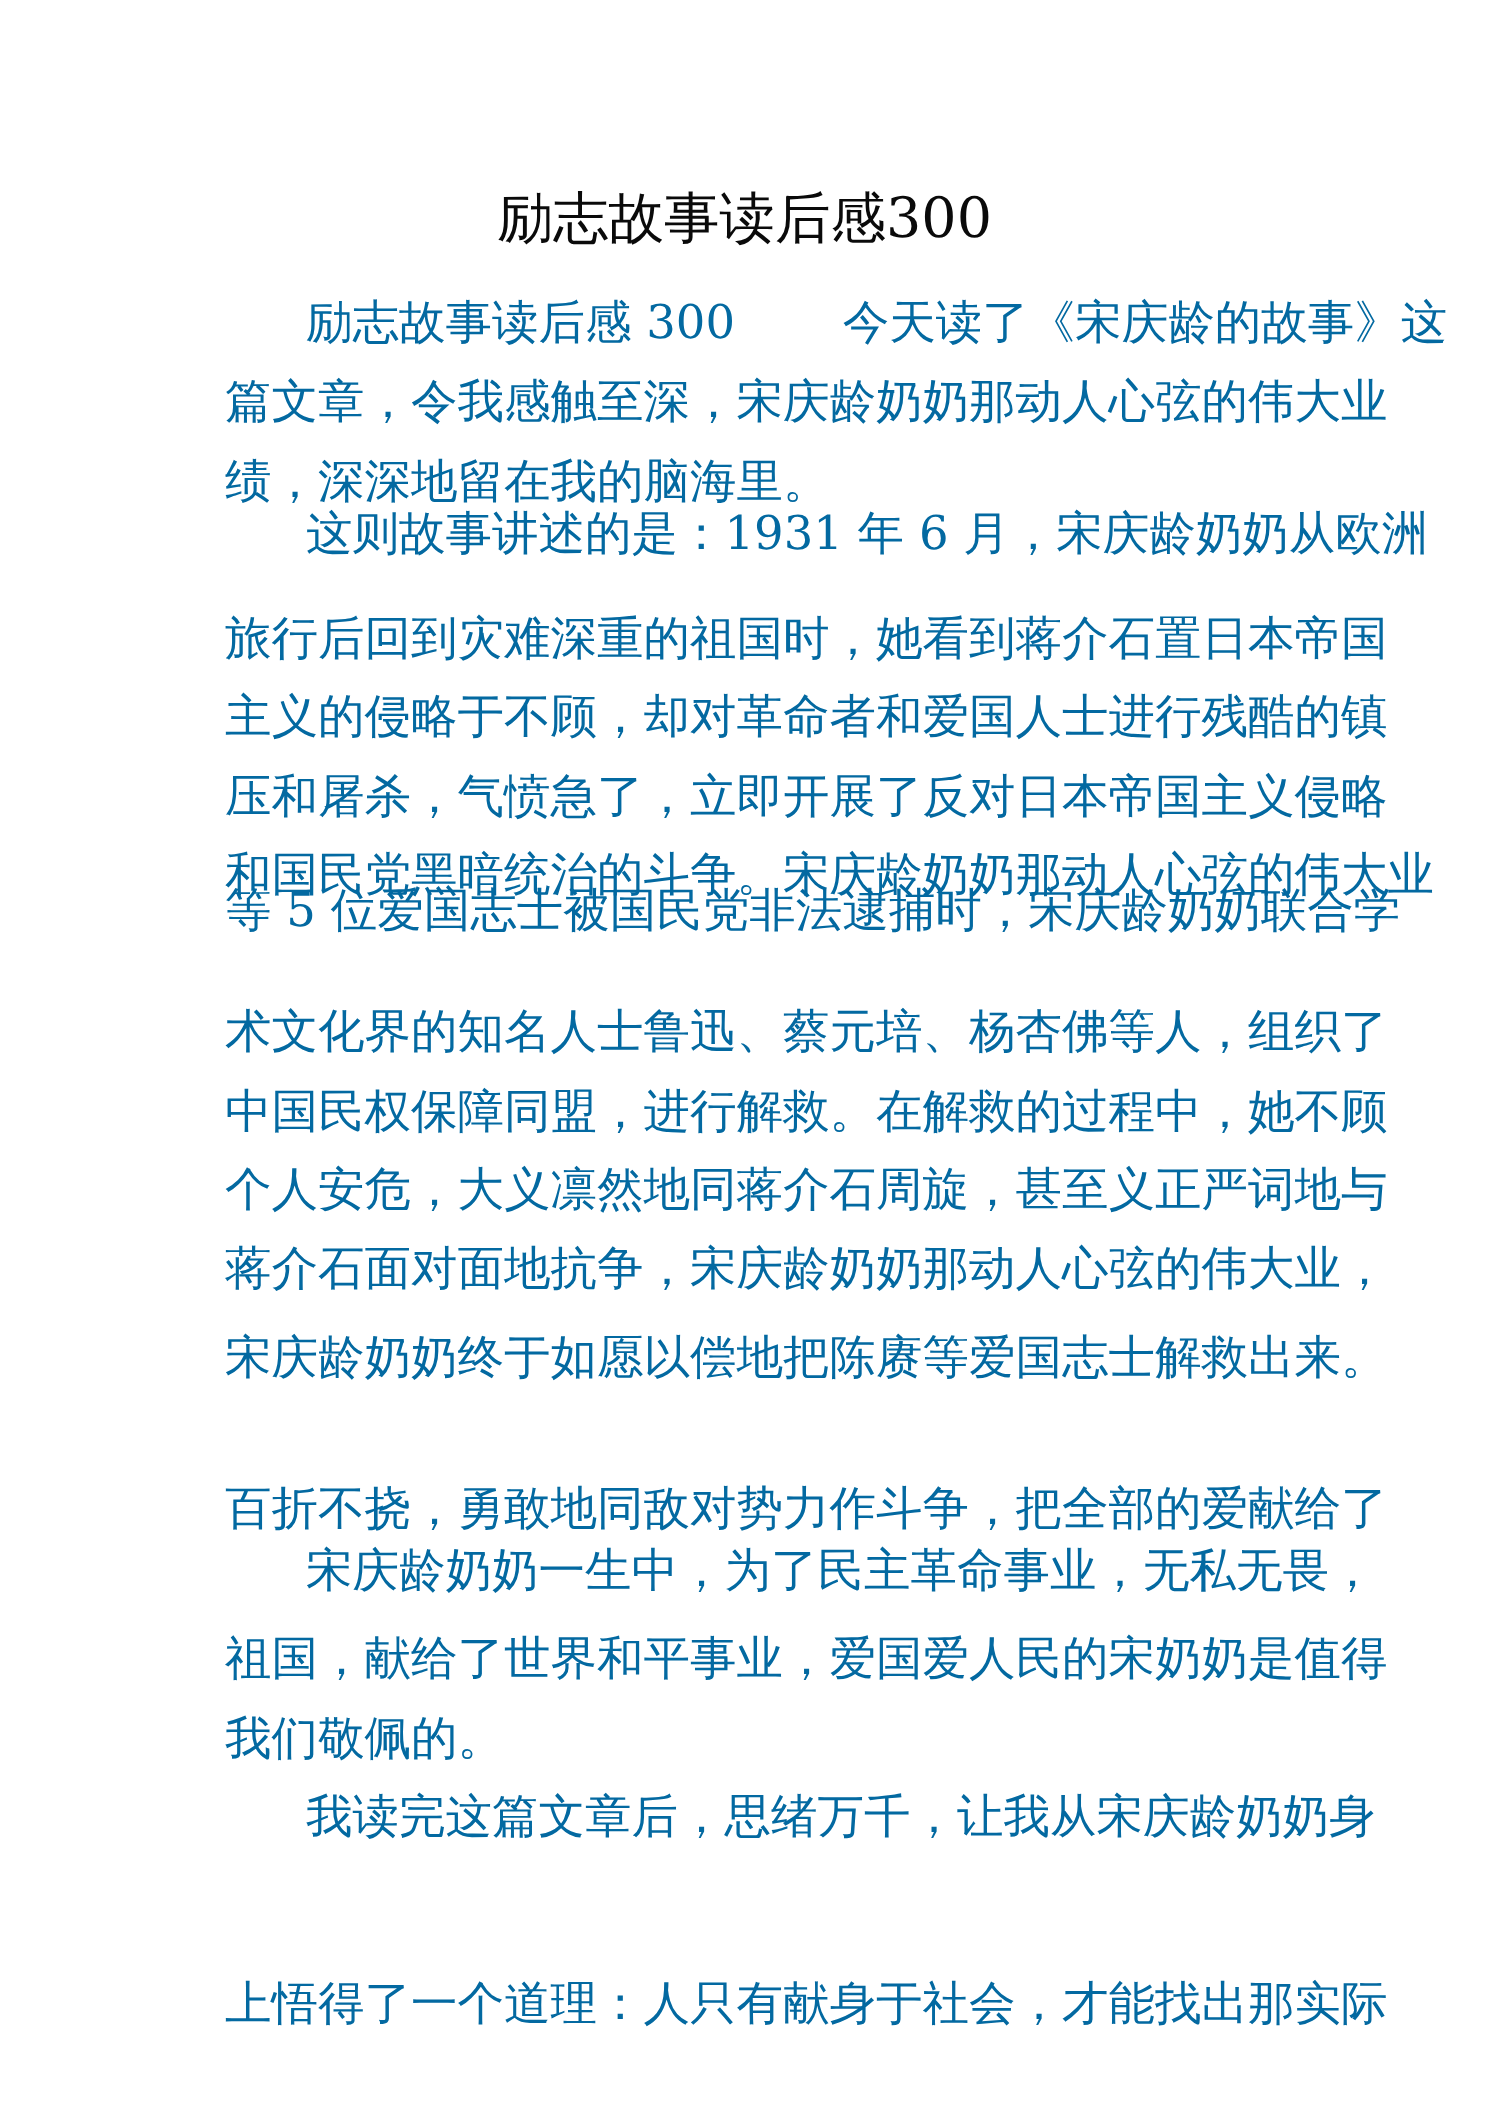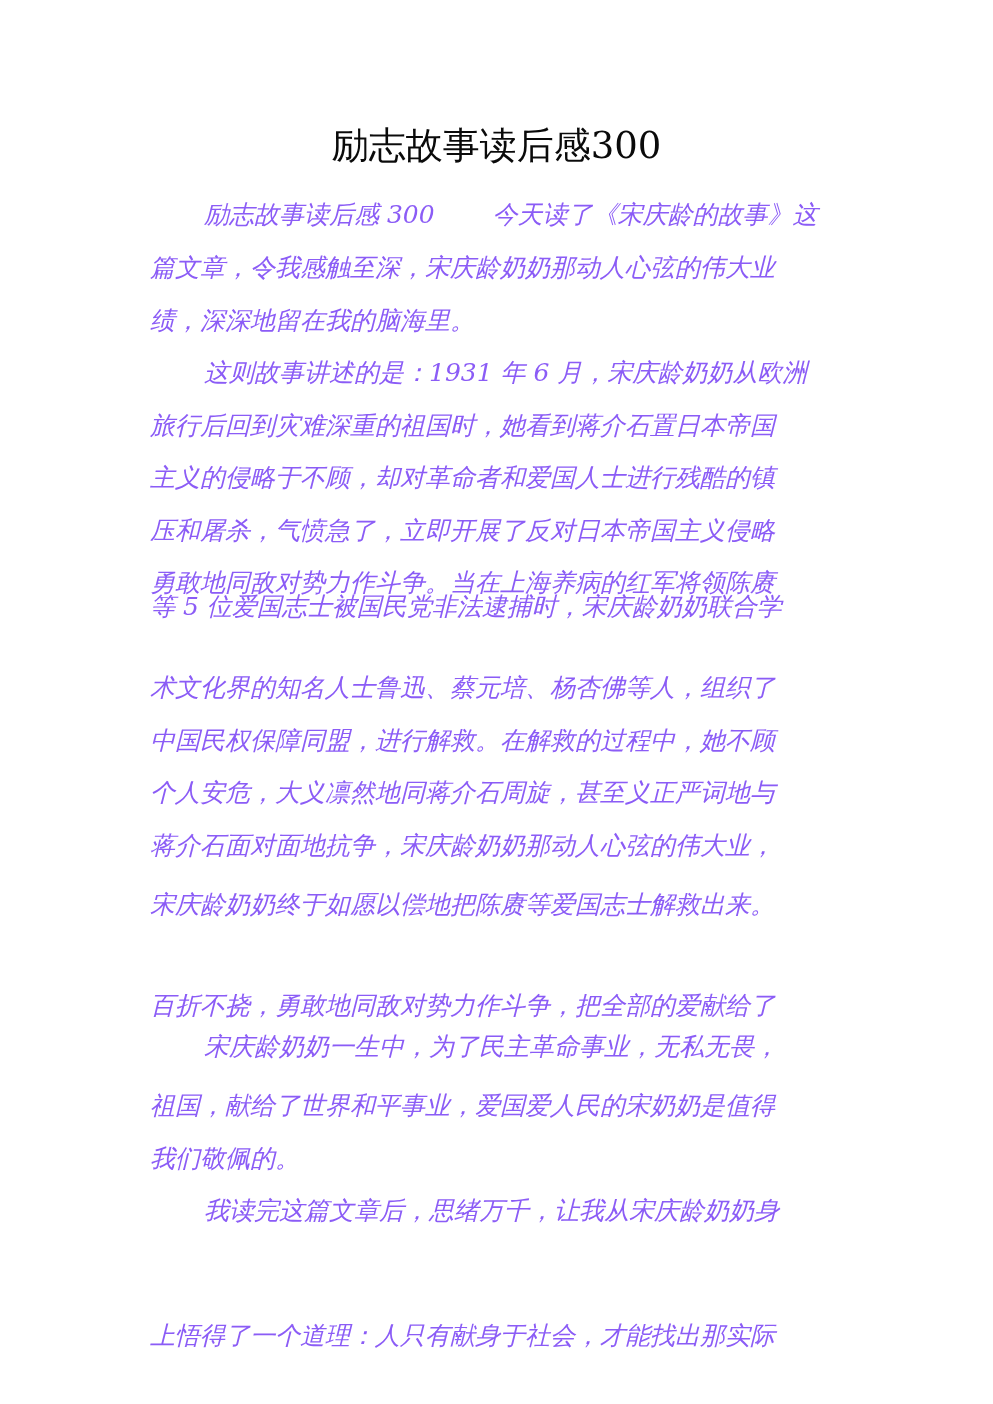--- a/index.html
+++ b/index.html
@@ -37,49 +37,48 @@
     .body-text {
       position: absolute;
       left: 150px;
       top: 0;
       width: 700px;
     }
     .line {
       position: absolute;
       left: 0;
       white-space: nowrap;
-      font-size: 25px;
+      font-size: 31px;
       line-height: 32px;
-      color: #8b5cf6;
-      font-style: italic;
+      color: #0369a1;
     }
     .indent {
       left: 54px;
     }
   </style>
 </head>
 <body>
 
 <div class="page">
   <div class="title">励志故事读后感300</div>
 
   <div class="body-text">
 
     <div>
       <div class="line indent" style="top:199px;">励志故事读后感 300　　 今天读了《宋庆龄的故事》这</div>
       <div class="line" style="top:252px;">篇文章，令我感触至深，宋庆龄奶奶那动人心弦的伟大业</div>
       <div class="line" style="top:305px;">绩，深深地留在我的脑海里。</div>
     </div>
 
     <div>
-      <div class="line indent" style="top:357px;">这则故事讲述的是：1931 年 6 月，宋庆龄奶奶从欧洲</div>
+      <div class="line indent" style="top:340px;">这则故事讲述的是：1931 年 6 月，宋庆龄奶奶从欧洲</div>
       <div class="line" style="top:410px;">旅行后回到灾难深重的祖国时，她看到蒋介石置日本帝国</div>
       <div class="line" style="top:462px;">主义的侵略于不顾，却对革命者和爱国人士进行残酷的镇</div>
       <div class="line" style="top:515px;">压和屠杀，气愤急了，立即开展了反对日本帝国主义侵略</div>
-      <div class="line" style="top:567px;">勇敢地同敌对势力作斗争。当在上海养病的红军将领陈赓</div>
+      <div class="line" style="top:567px;">和国民党黑暗统治的斗争。宋庆龄奶奶那动人心弦的伟大业</div>
       <div class="line" style="top:591px;">等 5 位爱国志士被国民党非法逮捕时，宋庆龄奶奶联合学</div>
       <div class="line" style="top:672px;">术文化界的知名人士鲁迅、蔡元培、杨杏佛等人，组织了</div>
       <div class="line" style="top:725px;">中国民权保障同盟，进行解救。在解救的过程中，她不顾</div>
       <div class="line" style="top:777px;text-align:center;">个人安危，大义凛然地同蒋介石周旋，甚至义正严词地与</div>
       <div class="line" style="top:830px;">蒋介石面对面地抗争，宋庆龄奶奶那动人心弦的伟大业，</div>
       <div class="line" style="top:889px;">宋庆龄奶奶终于如愿以偿地把陈赓等爱国志士解救出来。</div>
     </div>
 
     <div>
       <div class="line indent" style="top:985px;margin-top:46px;">宋庆龄奶奶一生中，为了民主革命事业，无私无畏，</div>

